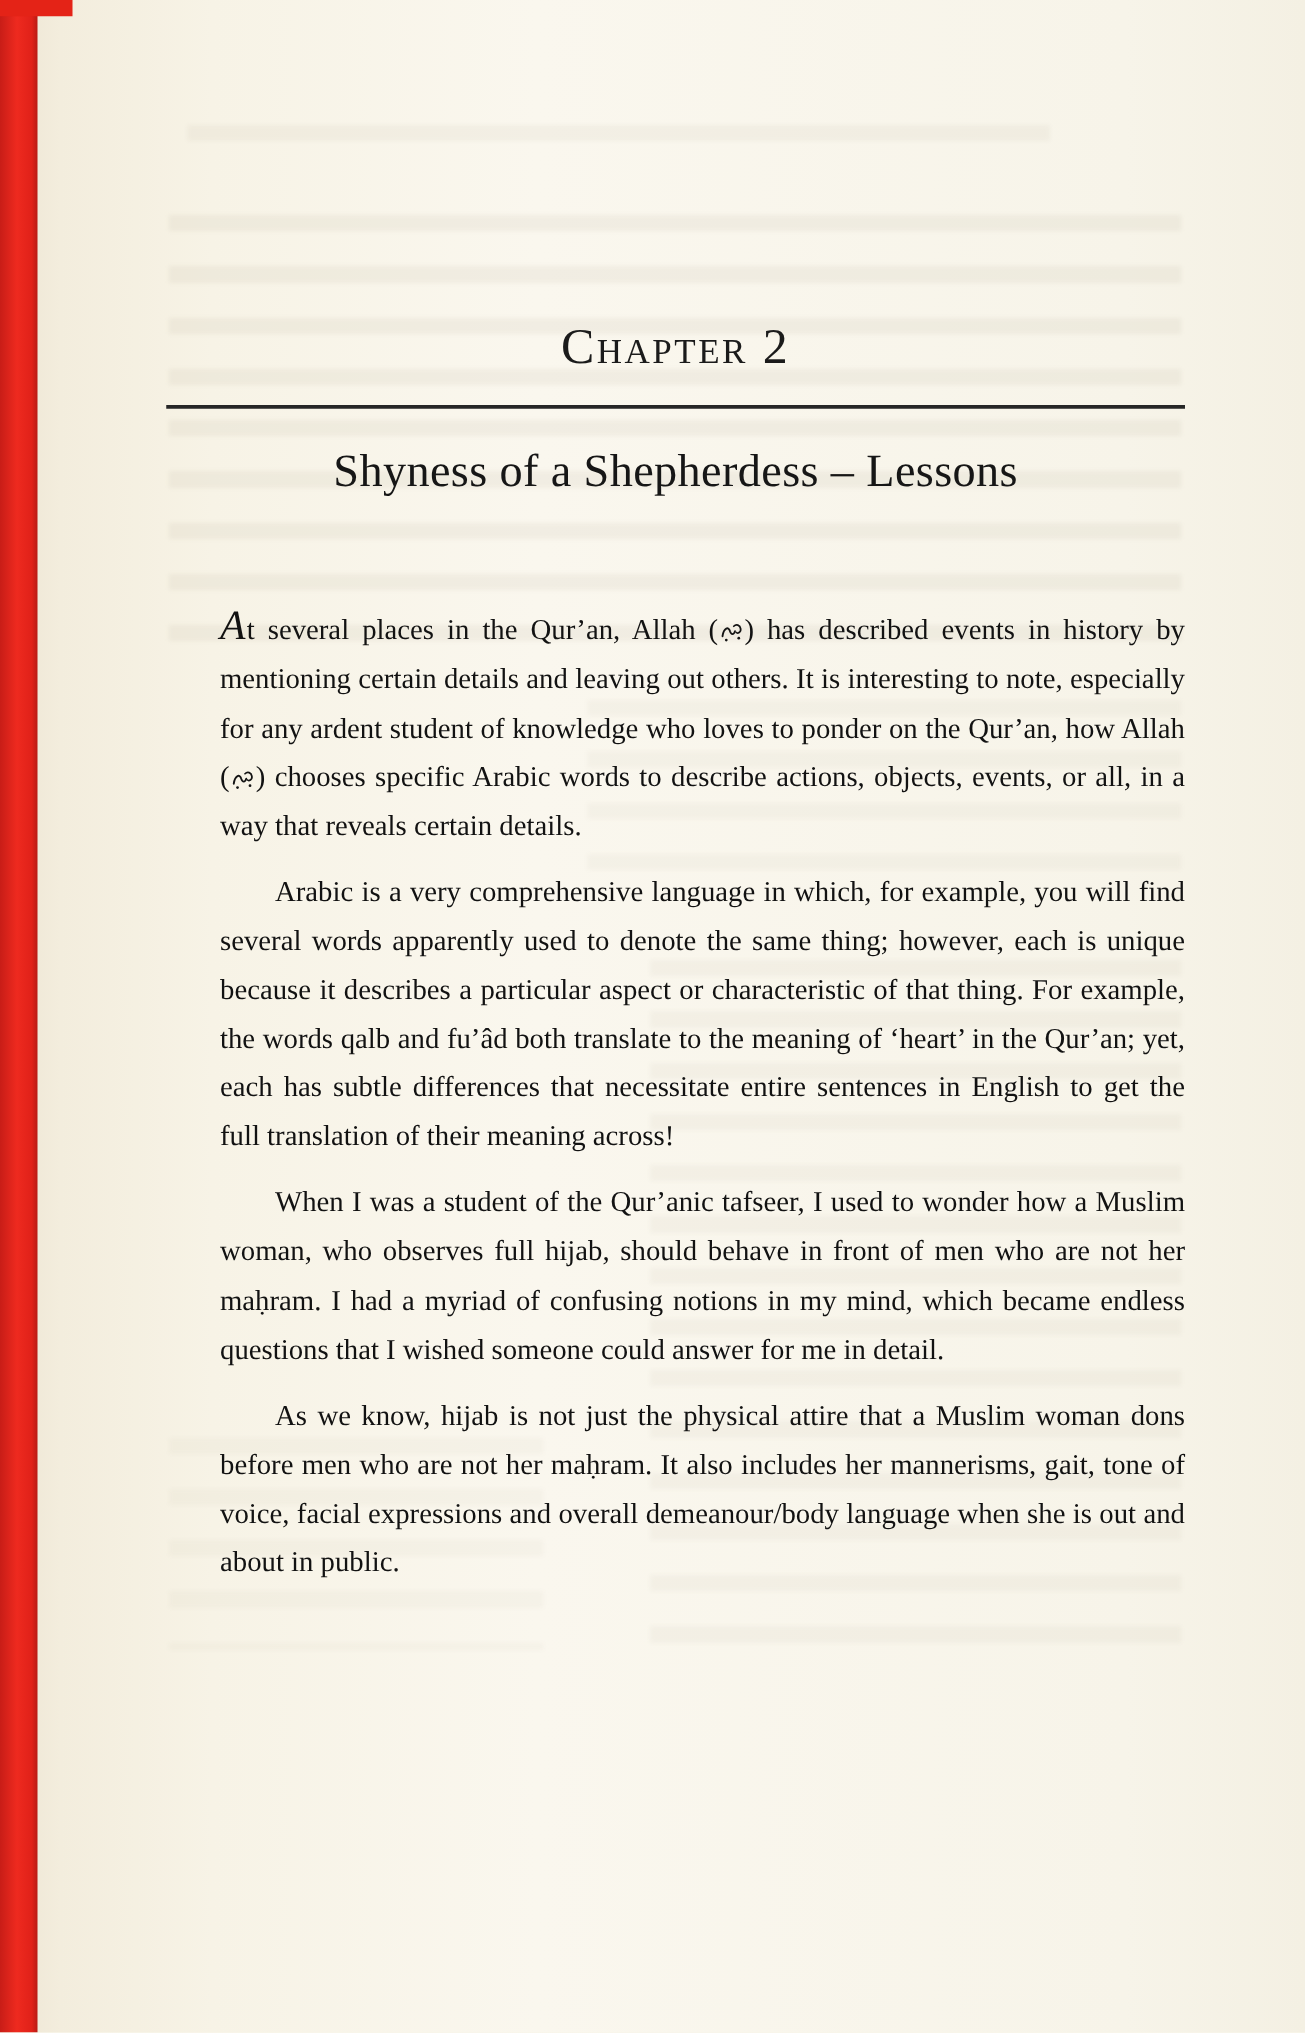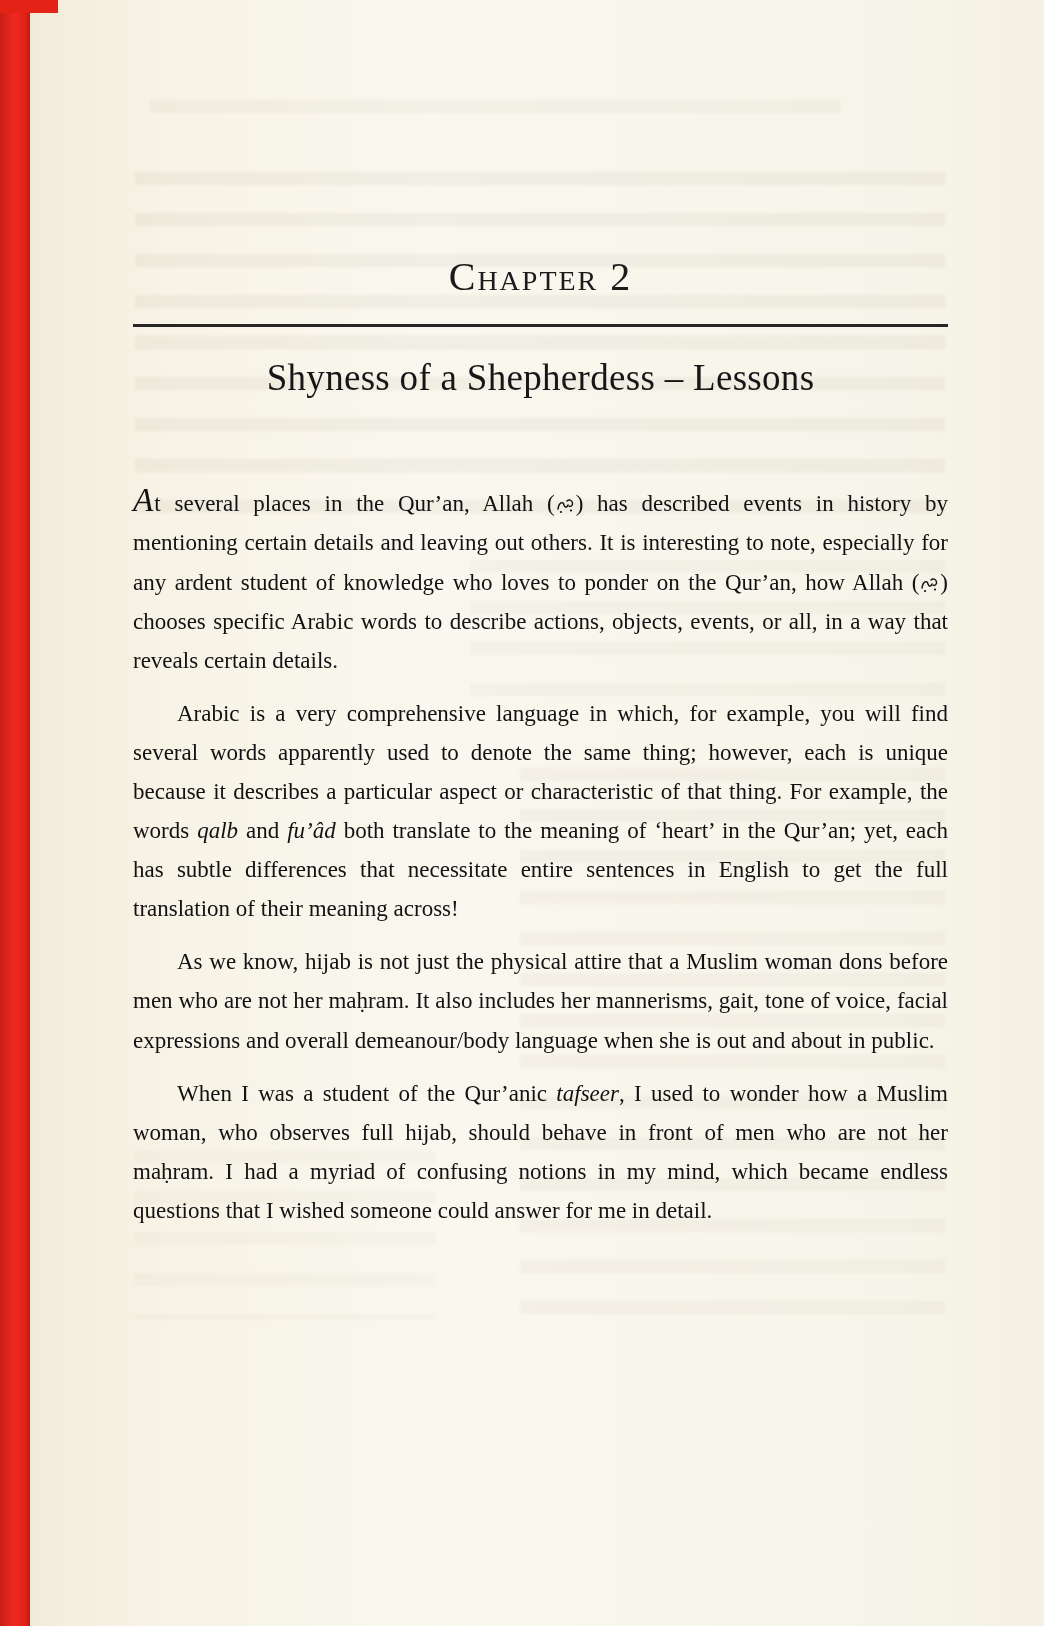--- a/index.html
+++ b/index.html
@@ -77,23 +77,23 @@
     letter-spacing: 0.3px;
   }
   .title .tline { display: block; }
   .bodytext {
     margin-top: 78px;
     font-size: 23px;
     line-height: 1.7;
     color: #121212;
     text-align: justify;
   }
-  .bodytext p { margin-bottom: 14px; }
+  .bodytext p { margin-bottom: 14px; margin-left: 43px; }
   .bodytext p.indent { text-indent: 44px; }
-  .it { font-style: italic; }
+  .it { }
   .swash {
     font-style: italic;
     font-size: 1.45em;
     line-height: 0;
     letter-spacing: 1px;
   }
   .sym { display: inline-block; padding: 0 1px; }
   .sym svg { vertical-align: -3px; }
 </style>
 </head>
@@ -121,17 +121,17 @@
               <path d="M11 4 C13 2 16 3 16.5 6 C17 9 14 10 13 9" fill="none" stroke="#141414" stroke-width="1.4" stroke-linecap="round"></path>
               <circle cx="5" cy="15" r="1.1" fill="#141414"></circle>
               <circle cx="15" cy="13.5" r="1.1" fill="#141414"></circle>
             </svg></span><span>) has described events in history by mentioning certain details and leaving out others. It is interesting to note, especially for any ardent student of knowledge who loves to ponder on the Qur’an, how Allah (</span><span class="sym"><svg width="19" height="17" viewBox="0 0 19 17" aria-hidden="true">
               <path d="M2 12 C3 5 7 4 8 8 C9 11 11 11 12 8" fill="none" stroke="#141414" stroke-width="1.5" stroke-linecap="round"></path>
               <path d="M11 4 C13 2 16 3 16.5 6 C17 9 14 10 13 9" fill="none" stroke="#141414" stroke-width="1.4" stroke-linecap="round"></path>
               <circle cx="5" cy="15" r="1.1" fill="#141414"></circle>
               <circle cx="15" cy="13.5" r="1.1" fill="#141414"></circle>
             </svg></span><span>) chooses specific Arabic words to describe actions, objects, events, or all, in a way that reveals certain details.</span></p>
         <p class="indent"><span>Arabic is a very comprehensive language in which, for example, you will find several words apparently used to denote the same thing; however, each is unique because it describes a particular aspect or characteristic of that thing. For example, the words </span><span class="it">qalb</span><span> and </span><span class="it">fu’âd</span><span> both translate to the meaning of ‘heart’ in the Qur’an; yet, each has subtle differences that necessitate entire sentences in English to get the full translation of their meaning across!</span></p>
+        <p class="indent"><span>When I was a student of the Qur’anic </span><span class="it">tafseer</span><span>, I used to wonder how a Muslim woman, who observes full hijab, should behave in front of men who are not her maḥram. I had a myriad of confusing notions in my mind, which became endless questions that I wished someone could answer for me in detail.</span></p>
         <p class="indent"><span>As we know, hijab is not just the physical attire that a Muslim woman dons before men who are not her maḥram. It also includes her mannerisms, gait, tone of voice, facial expressions and overall demeanour/body language when she is out and about in public.</span></p>
-        <p class="indent"><span>When I was a student of the Qur’anic </span><span class="it">tafseer</span><span>, I used to wonder how a Muslim woman, who observes full hijab, should behave in front of men who are not her maḥram. I had a myriad of confusing notions in my mind, which became endless questions that I wished someone could answer for me in detail.</span></p>
       </div>
   </div>
 </div>
 
 </body></html>

